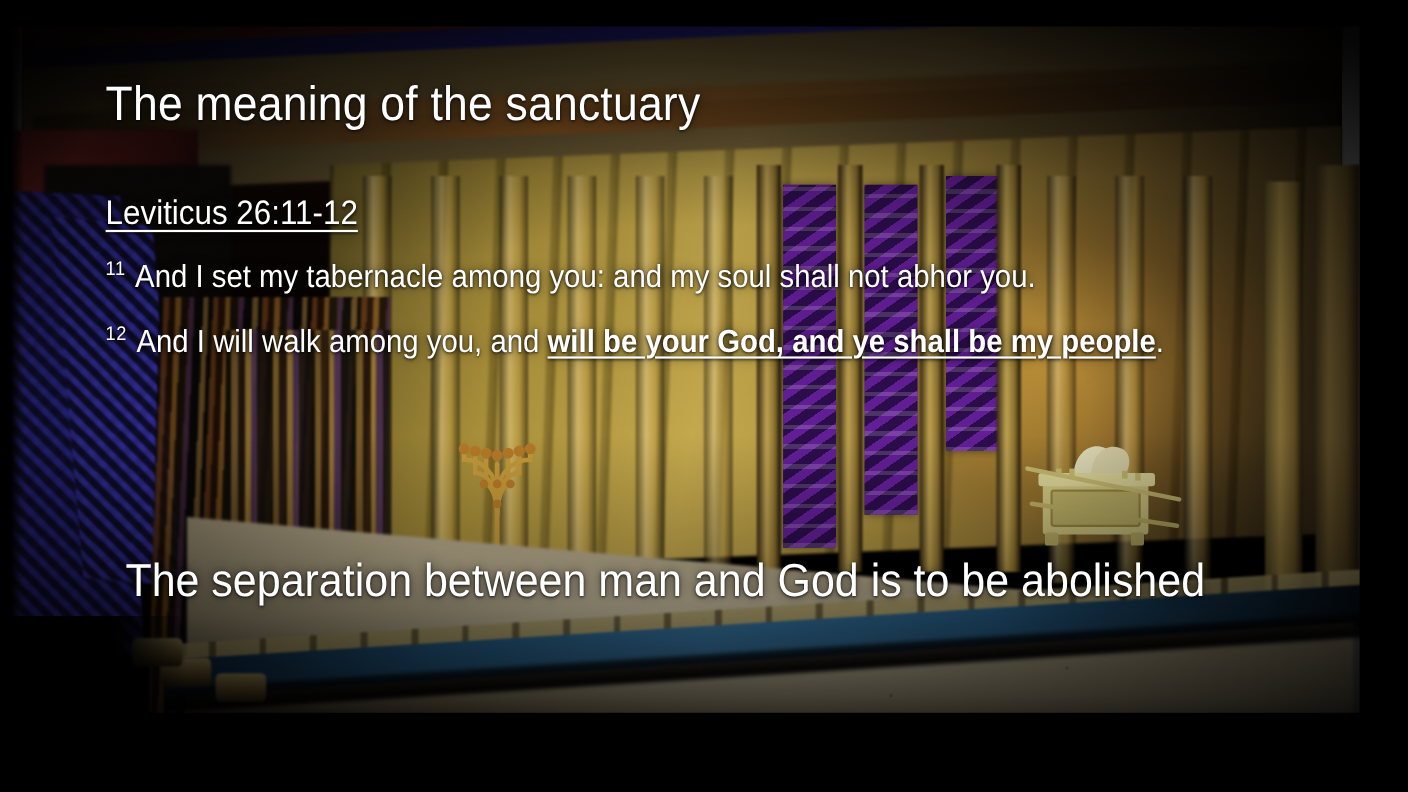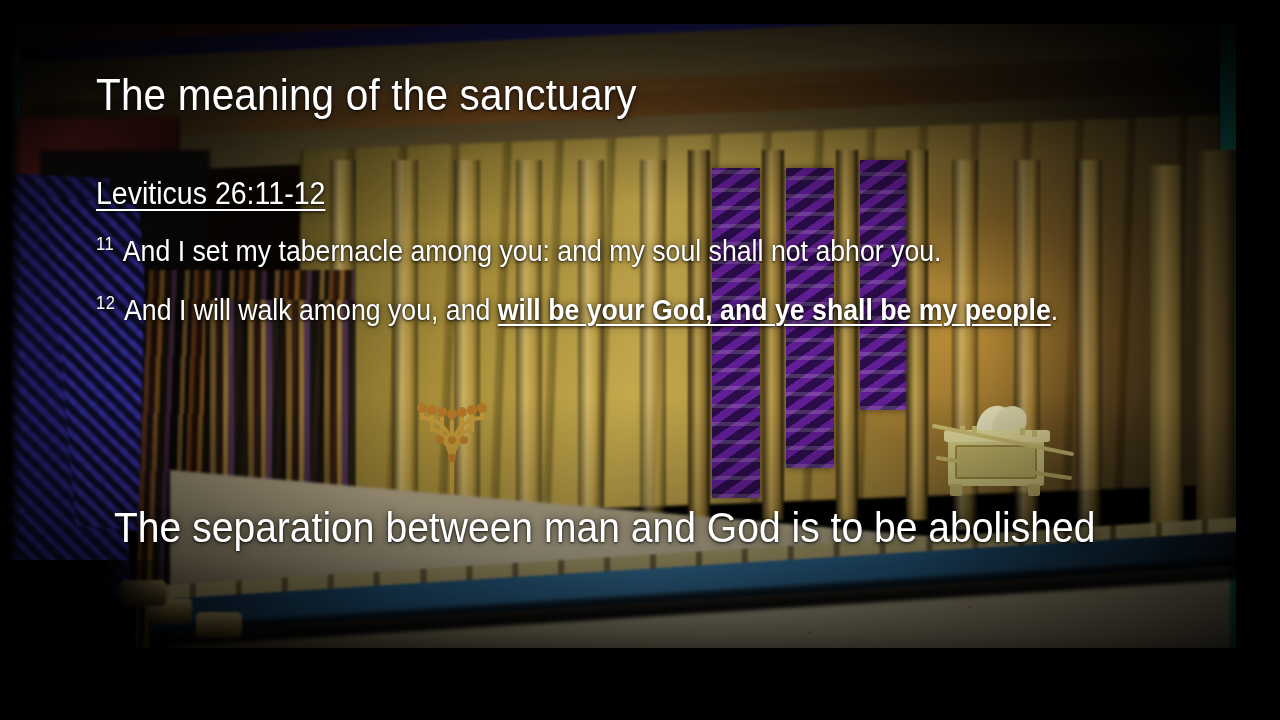--- a/index.html
+++ b/index.html
@@ -1,19 +1,19 @@
 <!DOCTYPE html>
 <html><head>
 <meta charset="utf-8">
 <title>Slide</title>
 <style>
   html,body{margin:0;padding:0;background:#000;}
   body{width:1280px;height:720px;overflow:hidden;font-family:"Liberation Sans",sans-serif;}
 
-  #slide{position:relative;width:1280px;height:720px;background:#0f766e;overflow:hidden;}
+  #slide{position:relative;width:1280px;height:720px;background:#737373;overflow:hidden;}
 
   
   #photo{position:absolute;left:0;top:0;width:1280px;height:720px;overflow:hidden;}
 
   .ph{position:absolute;}
 
   
   .bodybox{
     left:20px;top:18px;width:1200px;height:640px;
     background:

